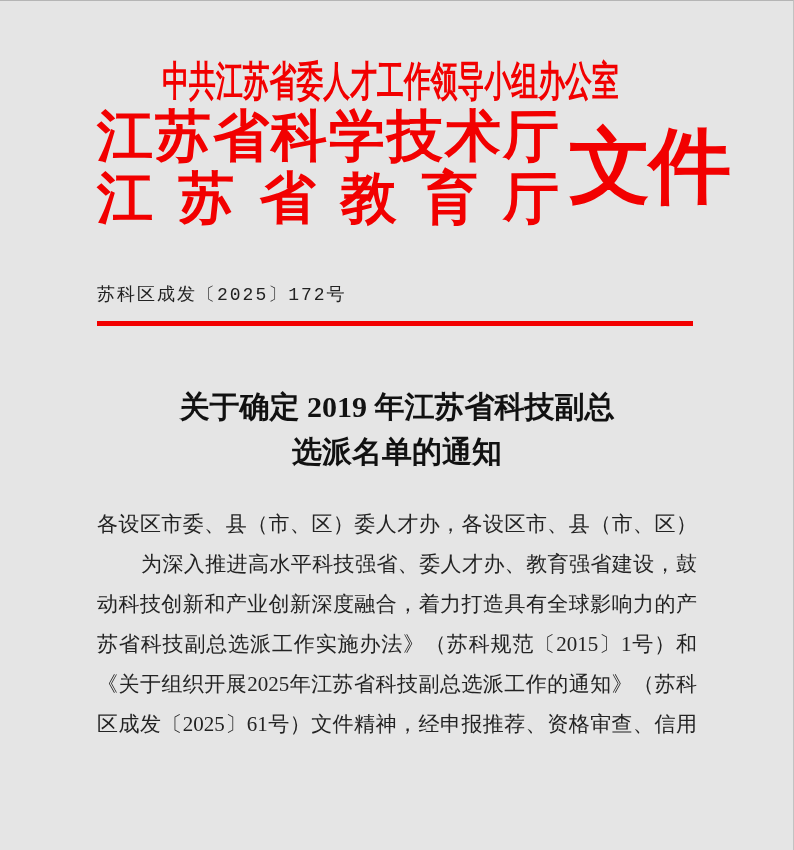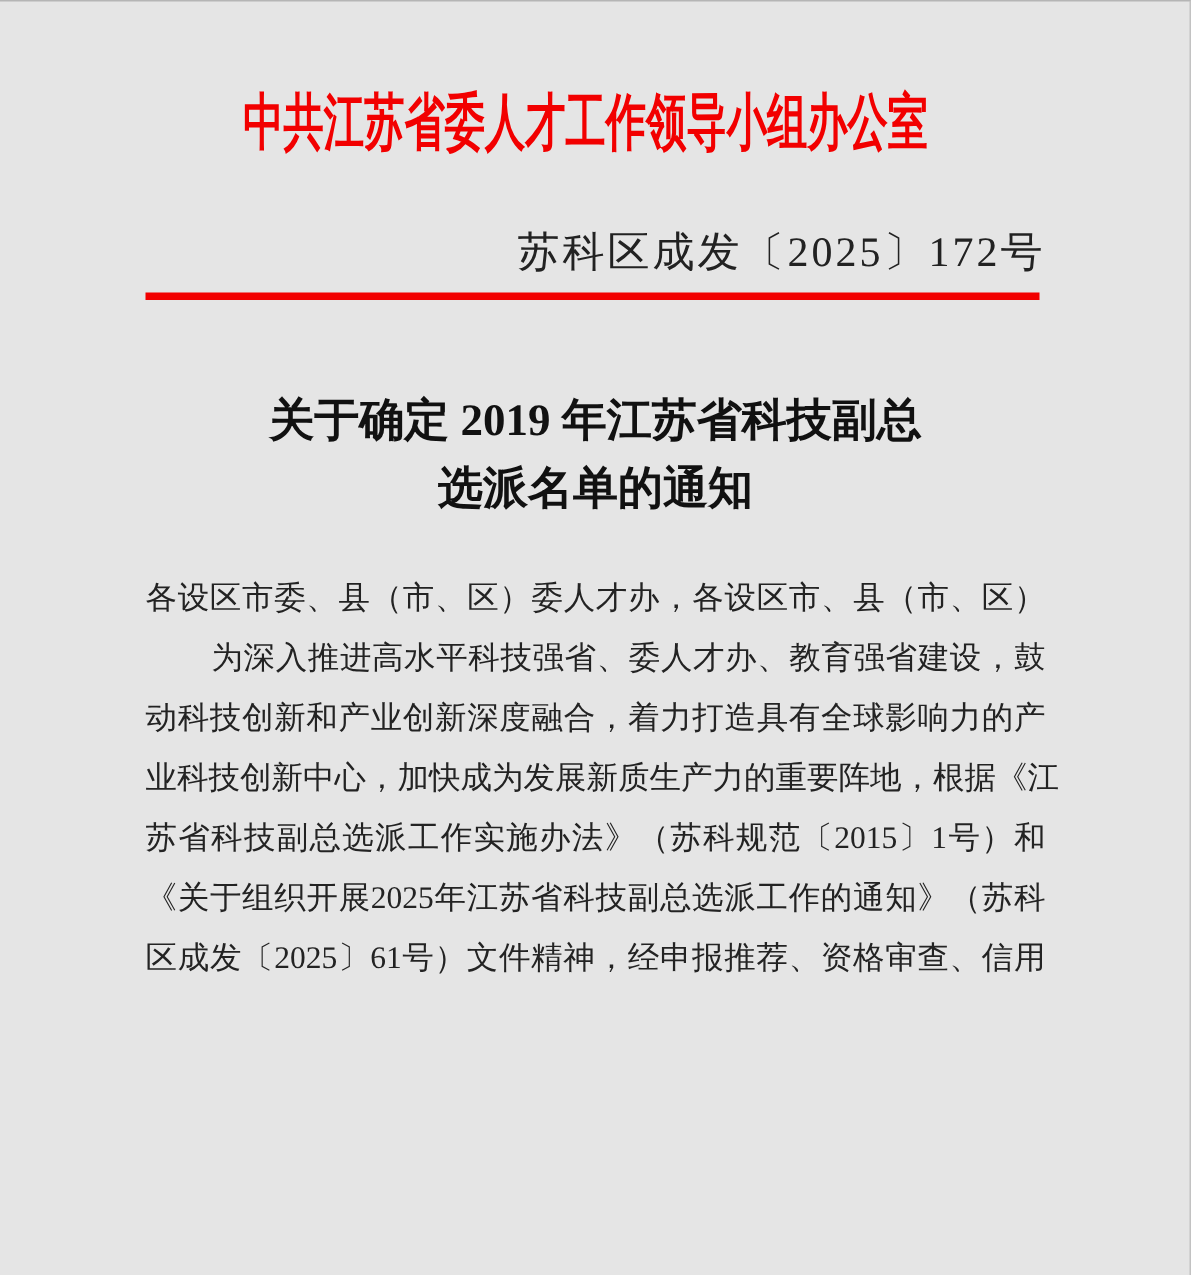--- a/index.html
+++ b/index.html
@@ -51,25 +51,26 @@
     font-weight: 700;
     font-size: 82px;
     line-height: 84px;
     white-space: nowrap;
     margin-left: 10px;
     letter-spacing: -2px;
   }
   
   .doc-number {
     margin-top: 52px;
-    text-align: right;
-    font-size: 28px;
+    text-align: left;
+    font-size: 18px;
     line-height: 28px;
     color: #222;
     letter-spacing: 2px;
+    font-family: Liberation Mono, monospace;
   }
   .red-rule {
     margin-top: 12px;
     width: 596px;
     height: 5px;
     background: #f20000;
   }
   
   .doc-title {
     margin-top: 58px;
@@ -92,35 +93,41 @@
   .bline.indent { padding-left: 44px; }
 </style>
 </head>
 <body>
 
 <div class="page">
   <div class="content">
 
     <div class="letterhead">
       <div class="org-line1">中共江苏省委人才工作领导小组办公室</div>
+      <div class="org-rows">
+        <div class="org-names">
+          <div class="org-line2">江苏省科学技术厅</div>
+          <div class="org-line3">江苏省教育厅</div>
+        </div>
+        <div class="doc-type">文件</div>
+      </div>
     </div>
 
     <div class="doc-number">苏科区成发〔2025〕172号</div>
 
     <div class="red-rule"></div>
 
     <div class="doc-title">
       <div>关于确定 2019 年江苏省科技副总</div>
       <div>选派名单的通知</div>
     </div>
 
     <div class="body-text">
       <div class="bline just">各设区市委、县（市、区）委人才办，各设区市、县（市、区）</div>
       <div class="bline just indent">为深入推进高水平科技强省、委人才办、教育强省建设，鼓</div>
       <div class="bline just">动科技创新和产业创新深度融合，着力打造具有全球影响力的产</div>
-      <div class="bline just">业科技创新中心，加快成为发展新质生产力的重要阵地，根据《江</div>
       <div class="bline just">苏省科技副总选派工作实施办法》（苏科规范〔2015〕1号）和</div>
       <div class="bline just">《关于组织开展2025年江苏省科技副总选派工作的通知》（苏科</div>
       <div class="bline just">区成发〔2025〕61号）文件精神，经申报推荐、资格审查、信用</div>
     </div>
 
   </div>
 </div>
 
 </body></html>

